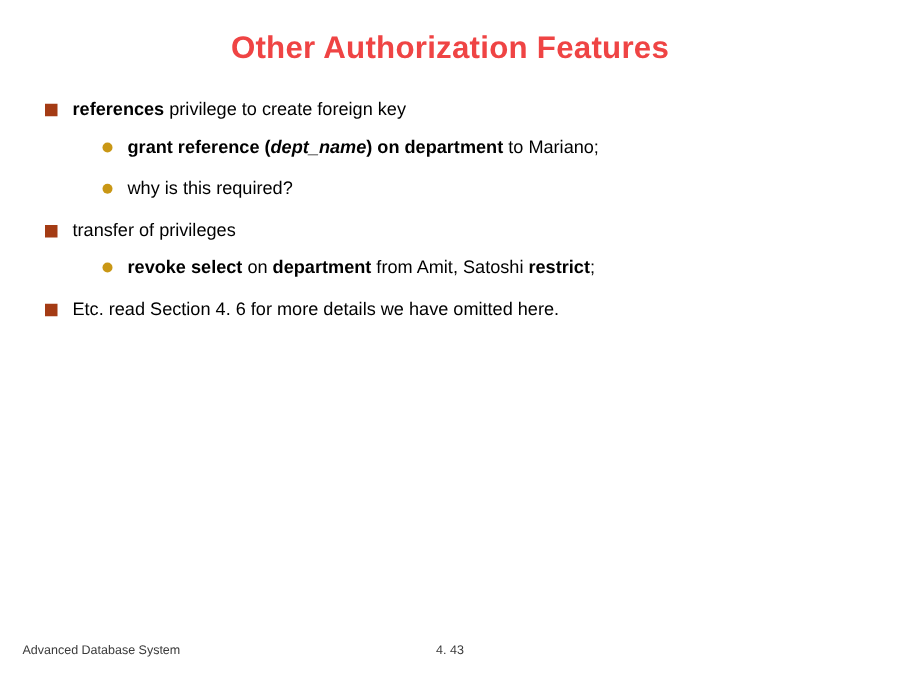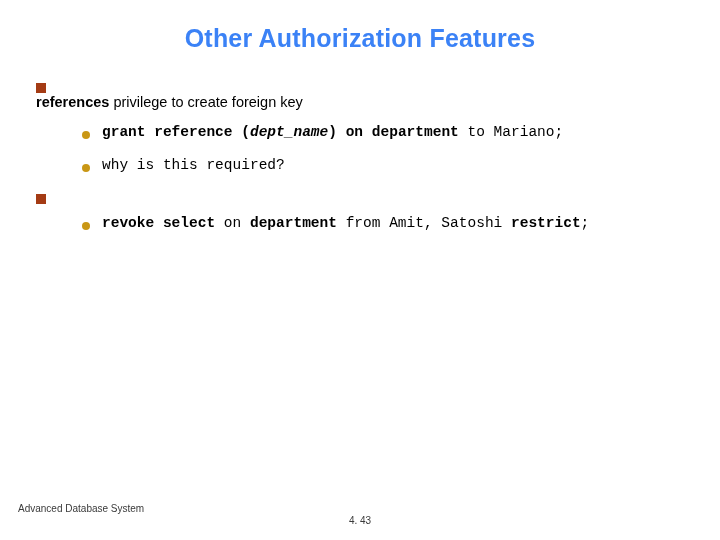--- a/index.html
+++ b/index.html
@@ -5,75 +5,74 @@
   * { margin: 0; padding: 0; box-sizing: border-box; }
   html, body { width: 720px; height: 540px; }
   body {
     font-family: Arial, Helvetica, sans-serif;
     background: #fff;
     position: relative;
     color: #000;
   }
   .title {
     text-align: center;
-    color: #3b82f6;
+    color: #ef4444;
     font-weight: bold;
     font-size: 25px;
     padding-top: 24px;
     letter-spacing: 0.2px;
   }
   .content {
     padding: 26px 28px 0 36px;
     font-size: 14.5px;
     line-height: 1.35;
   }
   .top-item {
     display: flex;
     align-items: flex-start;
     margin-bottom: 8px;
     margin-top: 6px;
   }
-  .top-item:first-child { margin-top: 0; flex-direction: column; }
+  .top-item:first-child { margin-top: 0; }
   .square {
     width: 10px;
     height: 10px;
     background: #a43b14;
     flex: 0 0 auto;
     margin-top: 4px;
     margin-right: 12px;
   }
   .sub-list {
     margin-left: 46px;
   }
   .sub-item {
     display: flex;
-    align-items: center;
+    align-items: flex-start;
     margin: 10px 0 14px 0;
-    font-family: Liberation Mono, monospace;
   }
   .disc {
     width: 8px;
     height: 8px;
     border-radius: 50%;
     background: #c99715;
     flex: 0 0 auto;
     margin-top: 5px;
     margin-right: 12px;
   }
   .b { font-weight: bold; }
   .i { font-style: italic; }
   .footer {
     position: absolute;
     bottom: 14px;
     left: 18px;
     right: 18px;
     font-size: 10px;
     color: #3a3a3a;
   }
-  .footer-left { position: absolute; left: 0; bottom: 12px; }
+  .footer-left { position: absolute; left: 0; bottom: 0; }
   .footer-center { position: absolute; left: 50%; transform: translateX(-50%); bottom: 0; margin-top: 23px; }
 </style>
 </head>
 <body>
 
 <div class="title">Other Authorization Features</div>
 
 <div class="content">
 
   <div class="top-item">
@@ -90,29 +89,34 @@
       </div>
     </div>
     <div class="sub-item">
       <div class="disc"></div>
       <div>why is this required?</div>
     </div>
   </div>
 
   <div class="top-item">
     <div class="square"></div>
+    <div>transfer of privileges</div>
   </div>
   <div class="sub-list">
     <div class="sub-item">
       <div class="disc"></div>
       <div>
         <span class="b">revoke select</span><span> on </span><span class="b">department</span><span> from Amit, Satoshi </span><span class="b">restrict</span><span>;</span>
       </div>
     </div>
   </div>
 
+  <div class="top-item">
+    <div class="square"></div>
+    <div>Etc.  read Section 4. 6 for more details we have omitted here.</div>
+  </div>
 
 </div>
 
 <div class="footer">
   <div class="footer-left">Advanced Database System</div>
   <div class="footer-center">4. 43</div>
 </div>
 
 </body></html>

